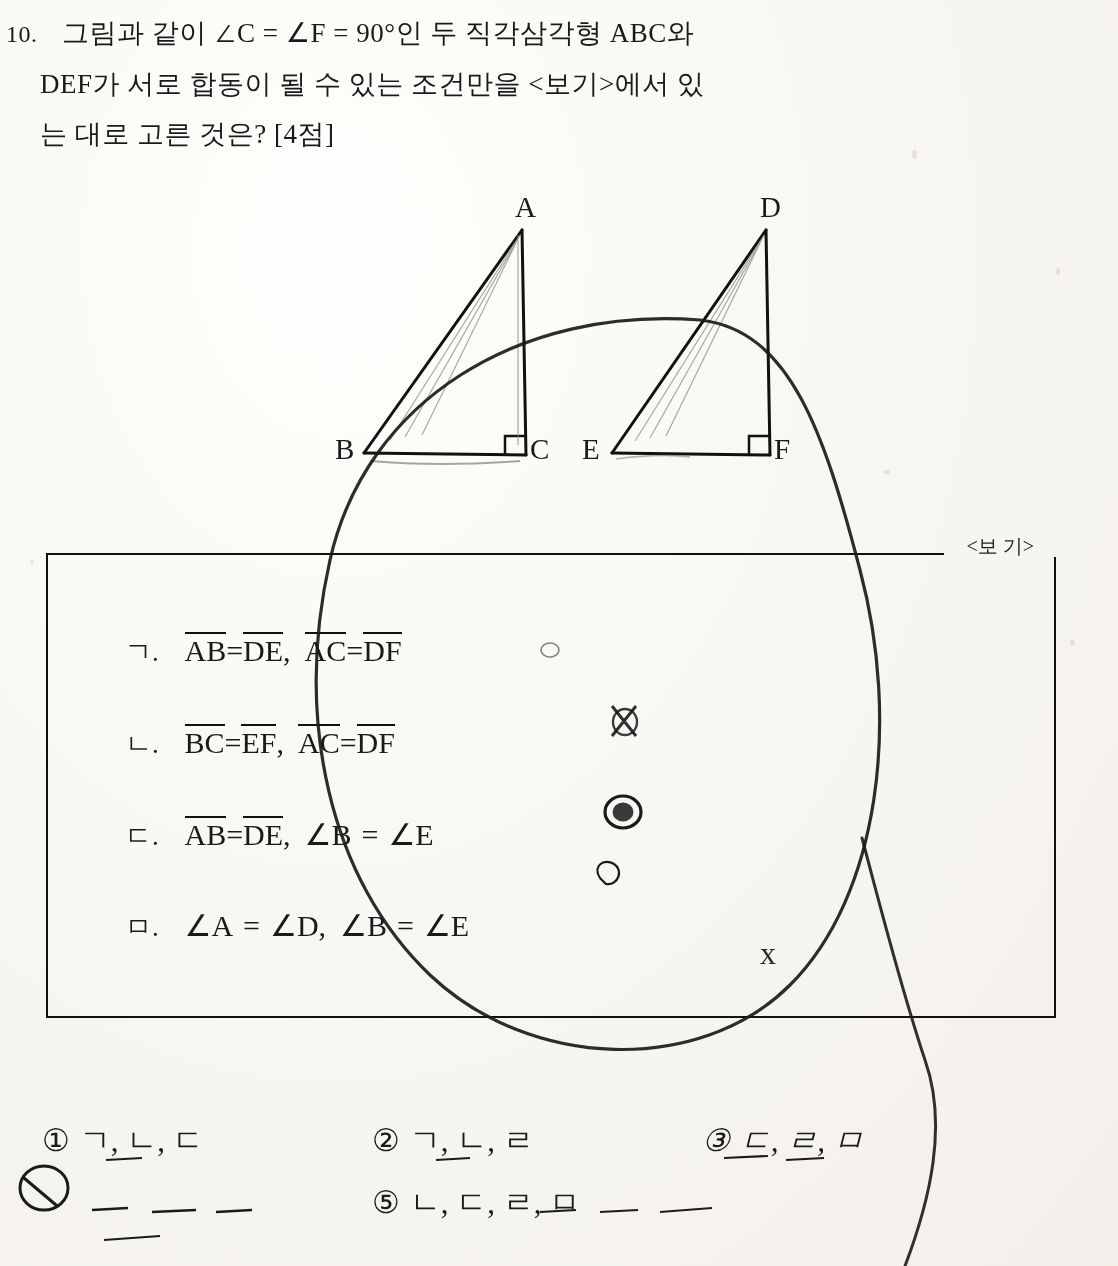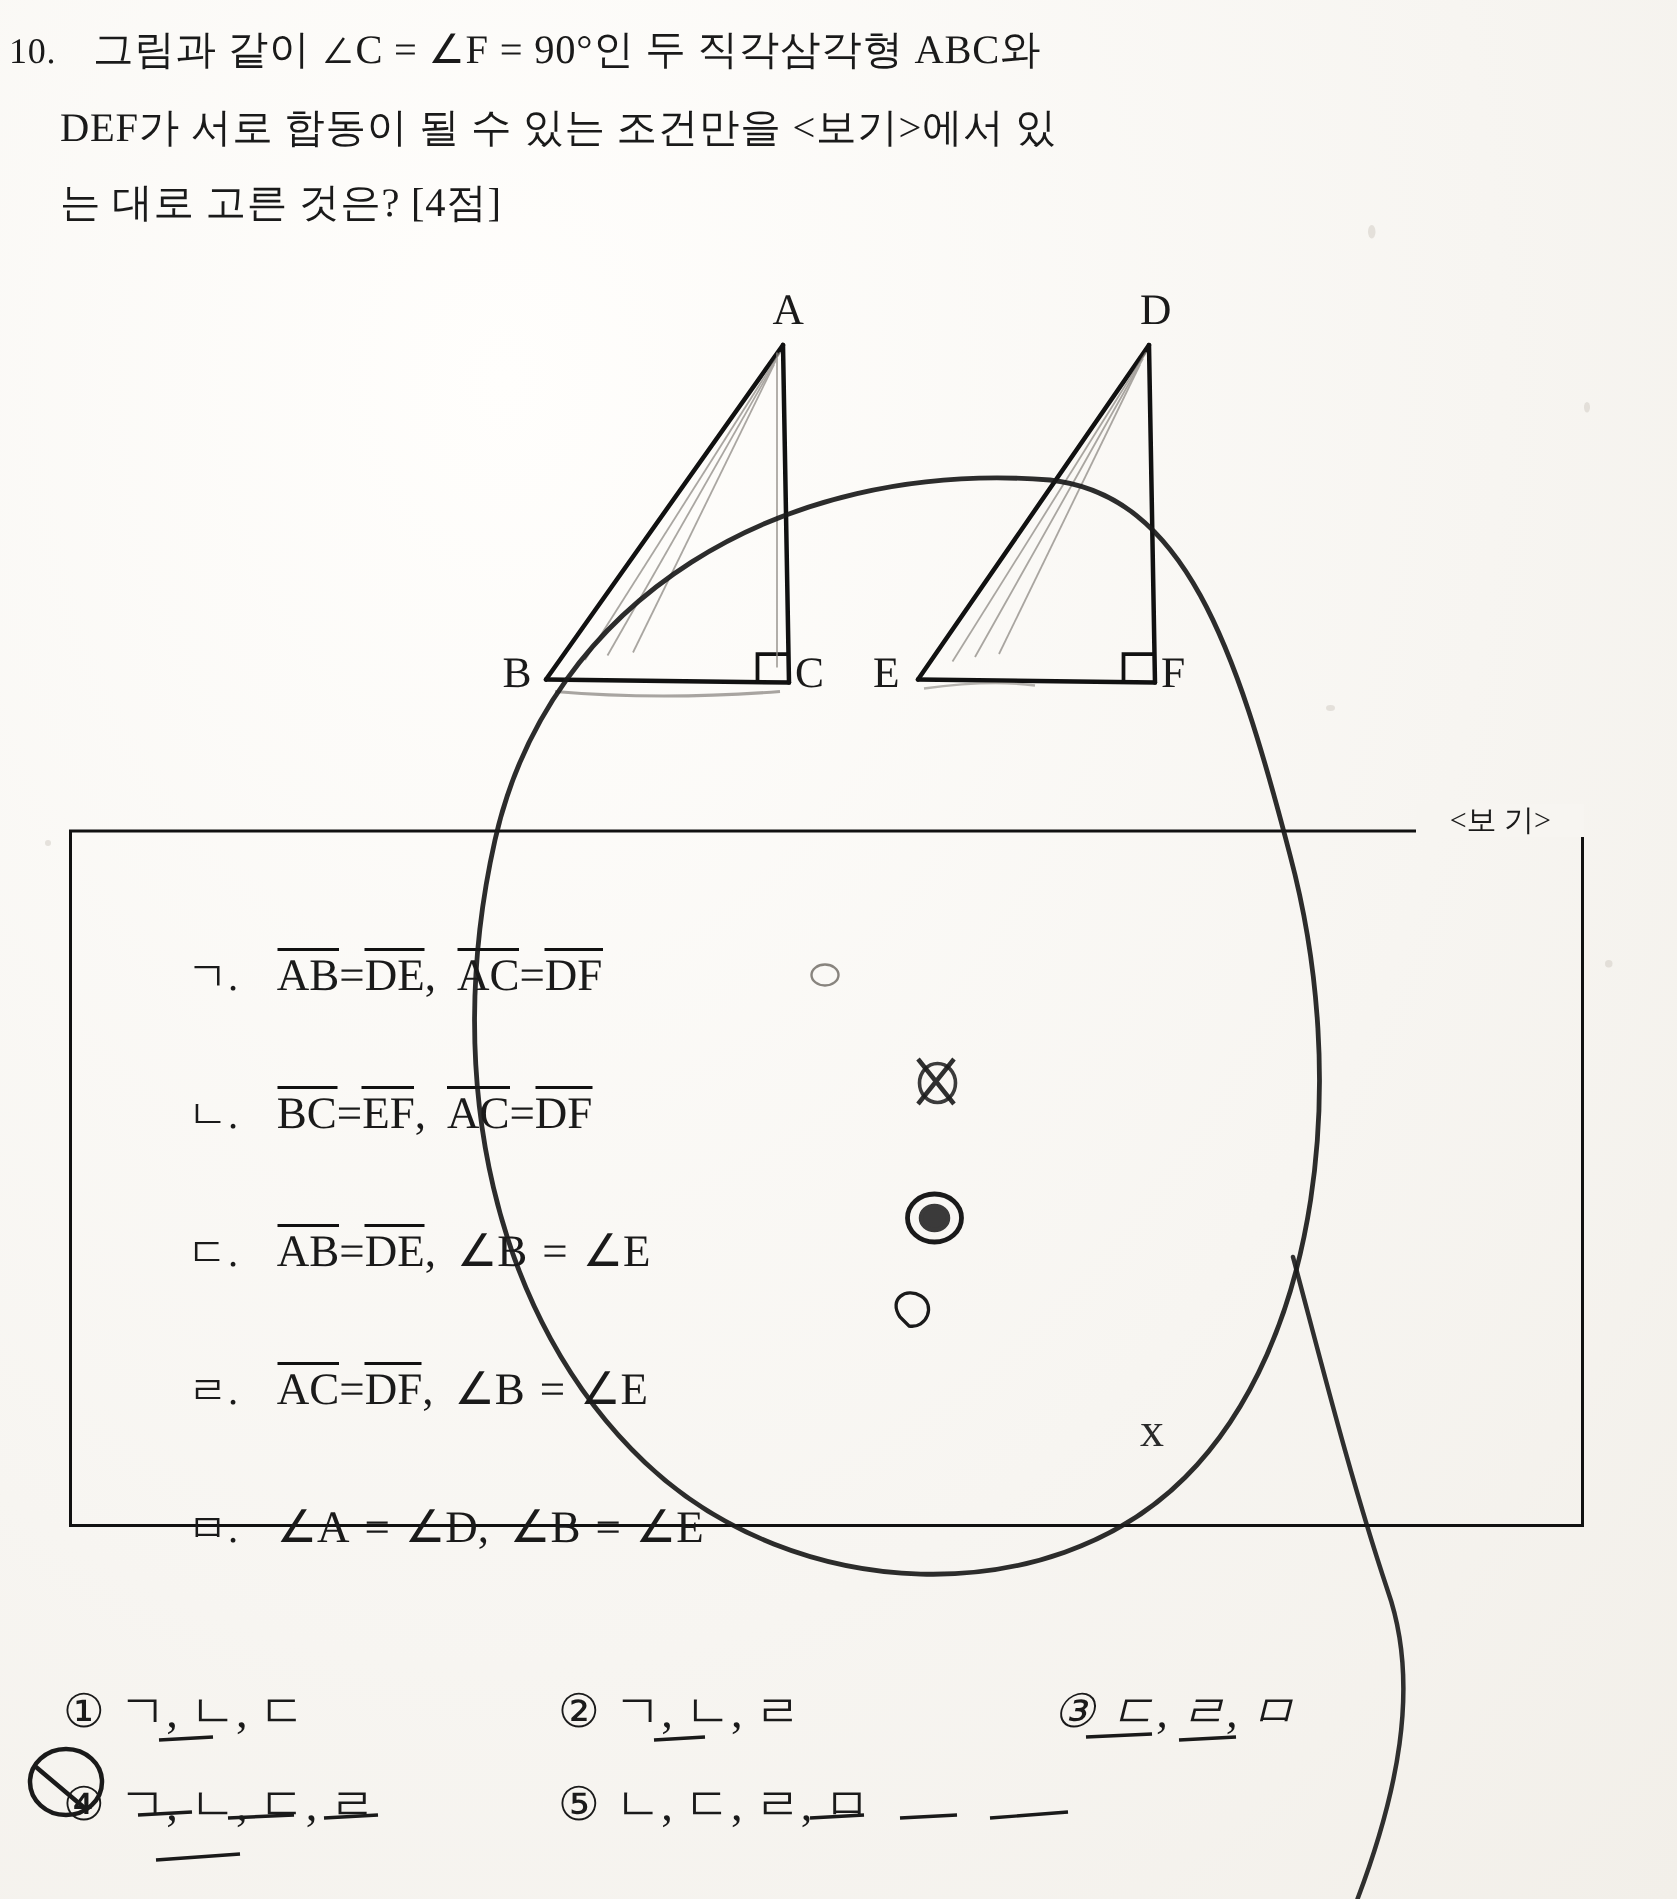--- a/index.html
+++ b/index.html
@@ -224,40 +224,35 @@
     <div class="bogi-row">
       <span class="marker">ㄴ.</span>
       <span class="ovl">BC</span><span>=</span><span class="ovl">EF</span><span>,</span><span class="seg-gap"></span><span class="ovl">AC</span><span>=</span><span class="ovl">DF</span>
     </div>
 
     <div class="bogi-row">
       <span class="marker">ㄷ.</span>
       <span class="ovl">AB</span><span>=</span><span class="ovl">DE</span><span>,</span><span class="seg-gap"></span><span>∠B</span><span class="sp"></span><span>=</span><span class="sp"></span><span>∠E</span>
     </div>
 
-    <div class="bogi-row">
-      <span class="marker">ㄹ.</span>
-      <span class="ovl">AC</span><span>=</span><span class="ovl">DF</span><span>,</span><span class="seg-gap"></span><span>∠B</span><span class="sp"></span><span>=</span><span class="sp"></span><span>∠E</span>
-    </div>
 
     <div class="bogi-row">
       <span class="marker">ㅁ.</span>
       <span>∠A</span><span class="sp"></span><span>=</span><span class="sp"></span><span>∠D</span><span>,</span><span class="seg-gap"></span><span>∠B</span><span class="sp"></span><span>=</span><span class="sp"></span><span>∠E</span>
     </div>
 
   </div>
 
   <div class="choices">
     <div class="choice-row">
       <span class="choice c1"><span class="circ-num">①</span><span>ㄱ, ㄴ, ㄷ</span></span>
       <span class="choice c2"><span class="circ-num">②</span><span>ㄱ, ㄴ, ㄹ</span></span>
       <span class="choice c3"><span class="circ-num">③</span><span>ㄷ, ㄹ, ㅁ</span></span>
     </div>
     <div class="choice-row">
-      <span class="choice c1"><span class="circ-num">④</span><span>ㄱ, ㄴ, ㄷ, ㄹ</span></span>
       <span class="choice c2"><span class="circ-num">⑤</span><span>ㄴ, ㄷ, ㄹ, ㅁ</span></span>
     </div>
   </div>
 
   <div class="hand">
     <svg width="1118" height="1266">
 
       <path d="M 700 320 C 520 306 366 400 330 560
                C 294 720 330 880 430 975
                C 530 1070 700 1075 790 985

